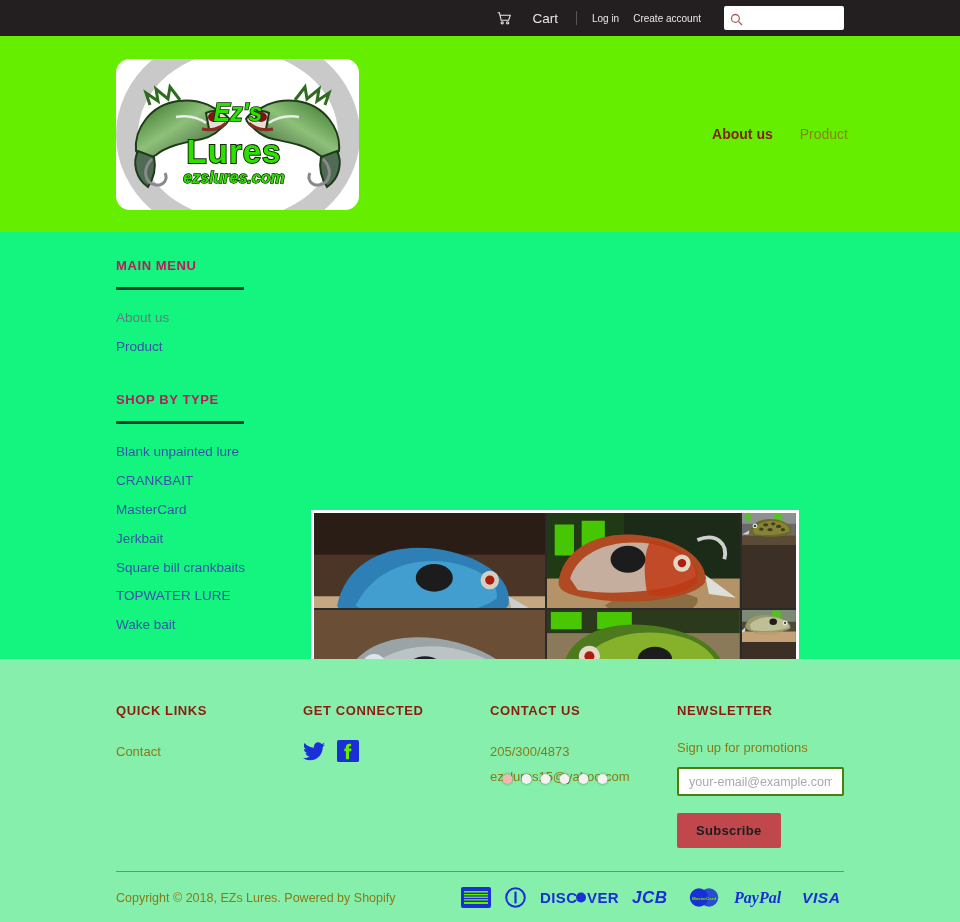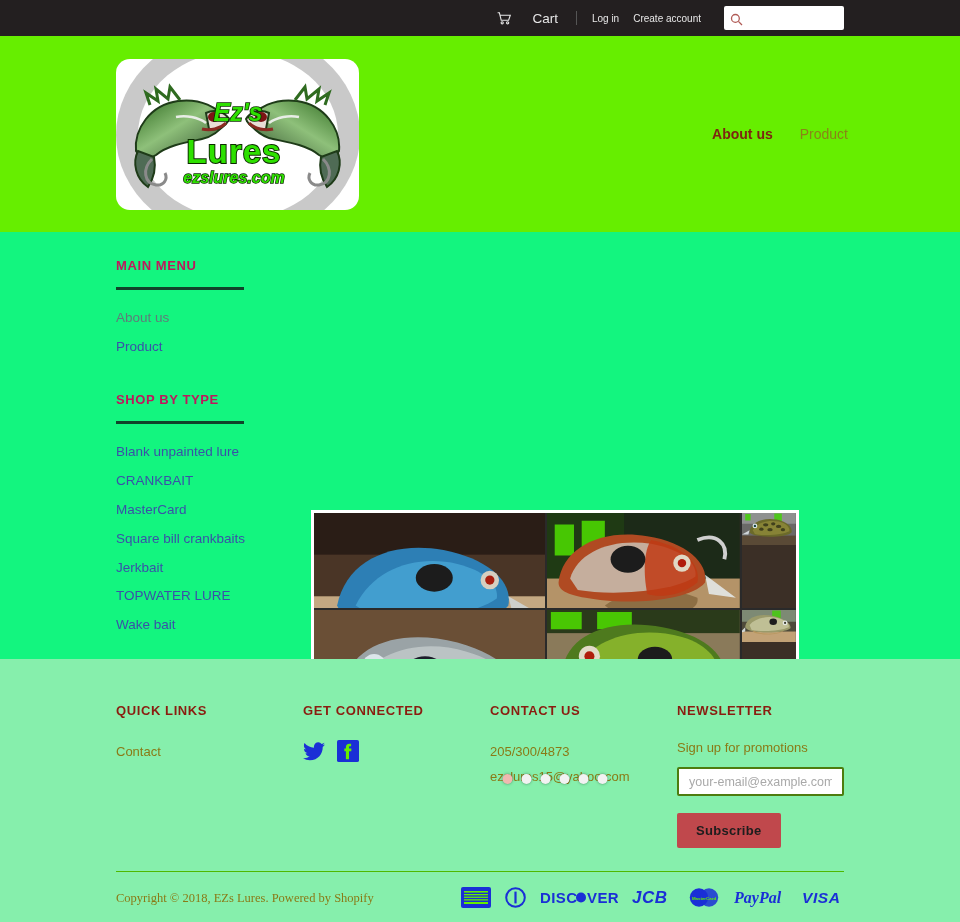--- a/index.html
+++ b/index.html
@@ -162,21 +162,21 @@
     font-family: "Liberation Sans", sans-serif;
   }
   .footer-rule {
     position: absolute; left: 116px; right: 116px; top: 212px;
     height: 1px; background: #4fb800;
   }
   .footer-bottom {
     position: absolute; left: 116px; right: 116px; top: 228px;
     display: flex; align-items: center; justify-content: space-between;
   }
-  .copyright { font-size: 12.5px; color: #8a7a16; font-family: Liberation Serif, serif; }
+  .copyright { font-size: 12.5px; color: #8a7a16; }
   .payments { display: flex; align-items: center; gap: 14px; }
   .pay { height: 22px; display: block; }
 </style>
 </head>
 <body>
 
 <div class="topbar">
   <div class="topbar-inner">
     <a class="cart-link" href="#">
       <span class="cart-icon">
@@ -278,23 +278,23 @@
       <div class="side-heading">SHOP BY TYPE</div>
       <div class="side-rule"></div>
       <ul class="side-list">
         <li>
           <a class="side-link" href="#">Blank unpainted lure</a></li>
         <li>
           <a class="side-link" href="#">CRANKBAIT</a></li>
         <li>
           <a class="side-link" href="#">MasterCard</a></li>
         <li>
+          <a class="side-link" href="#">Jerkbait</a></li>
+        <li>
           <a class="side-link" href="#">Square bill crankbaits</a></li>
-        <li>
-          <a class="side-link" href="#">Jerkbait</a></li>
         <li>
           <a class="side-link" href="#">TOPWATER LURE</a></li>
         <li>
           <a class="side-link" href="#">Wake bait</a></li>
       </ul>
     </div>
   </aside>
 
   <div class="carousel">
     <div class="collage">

